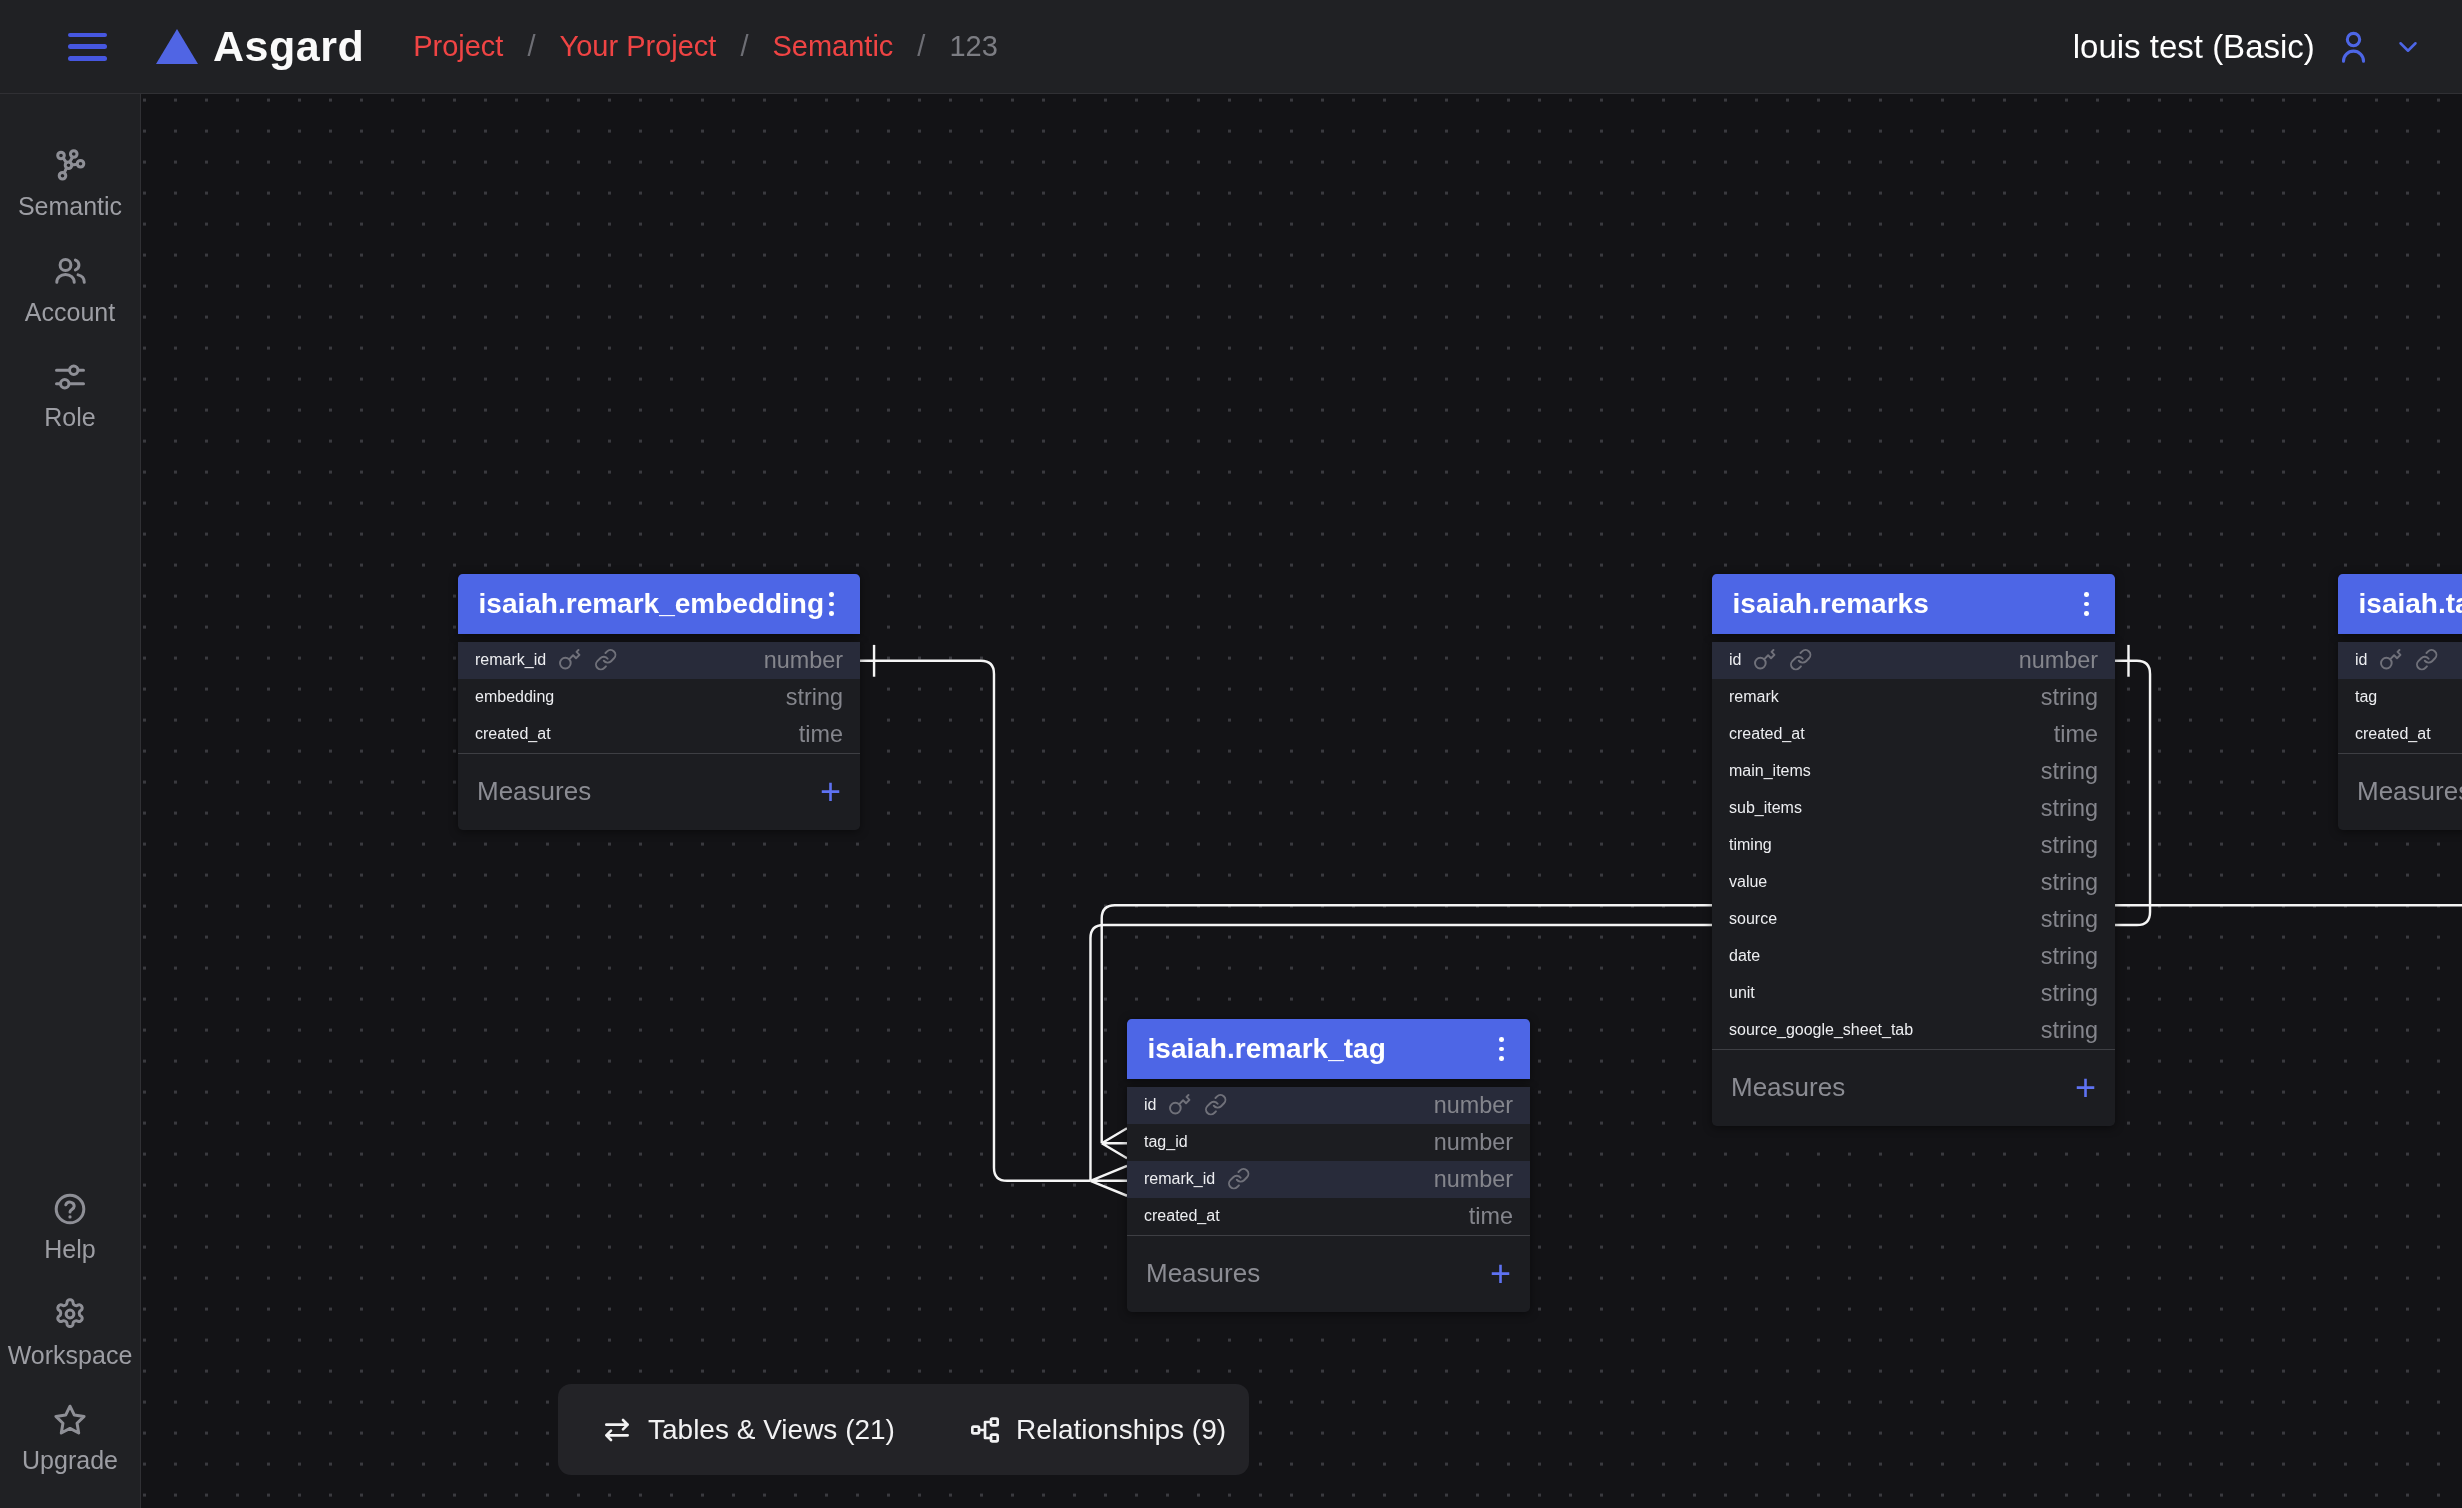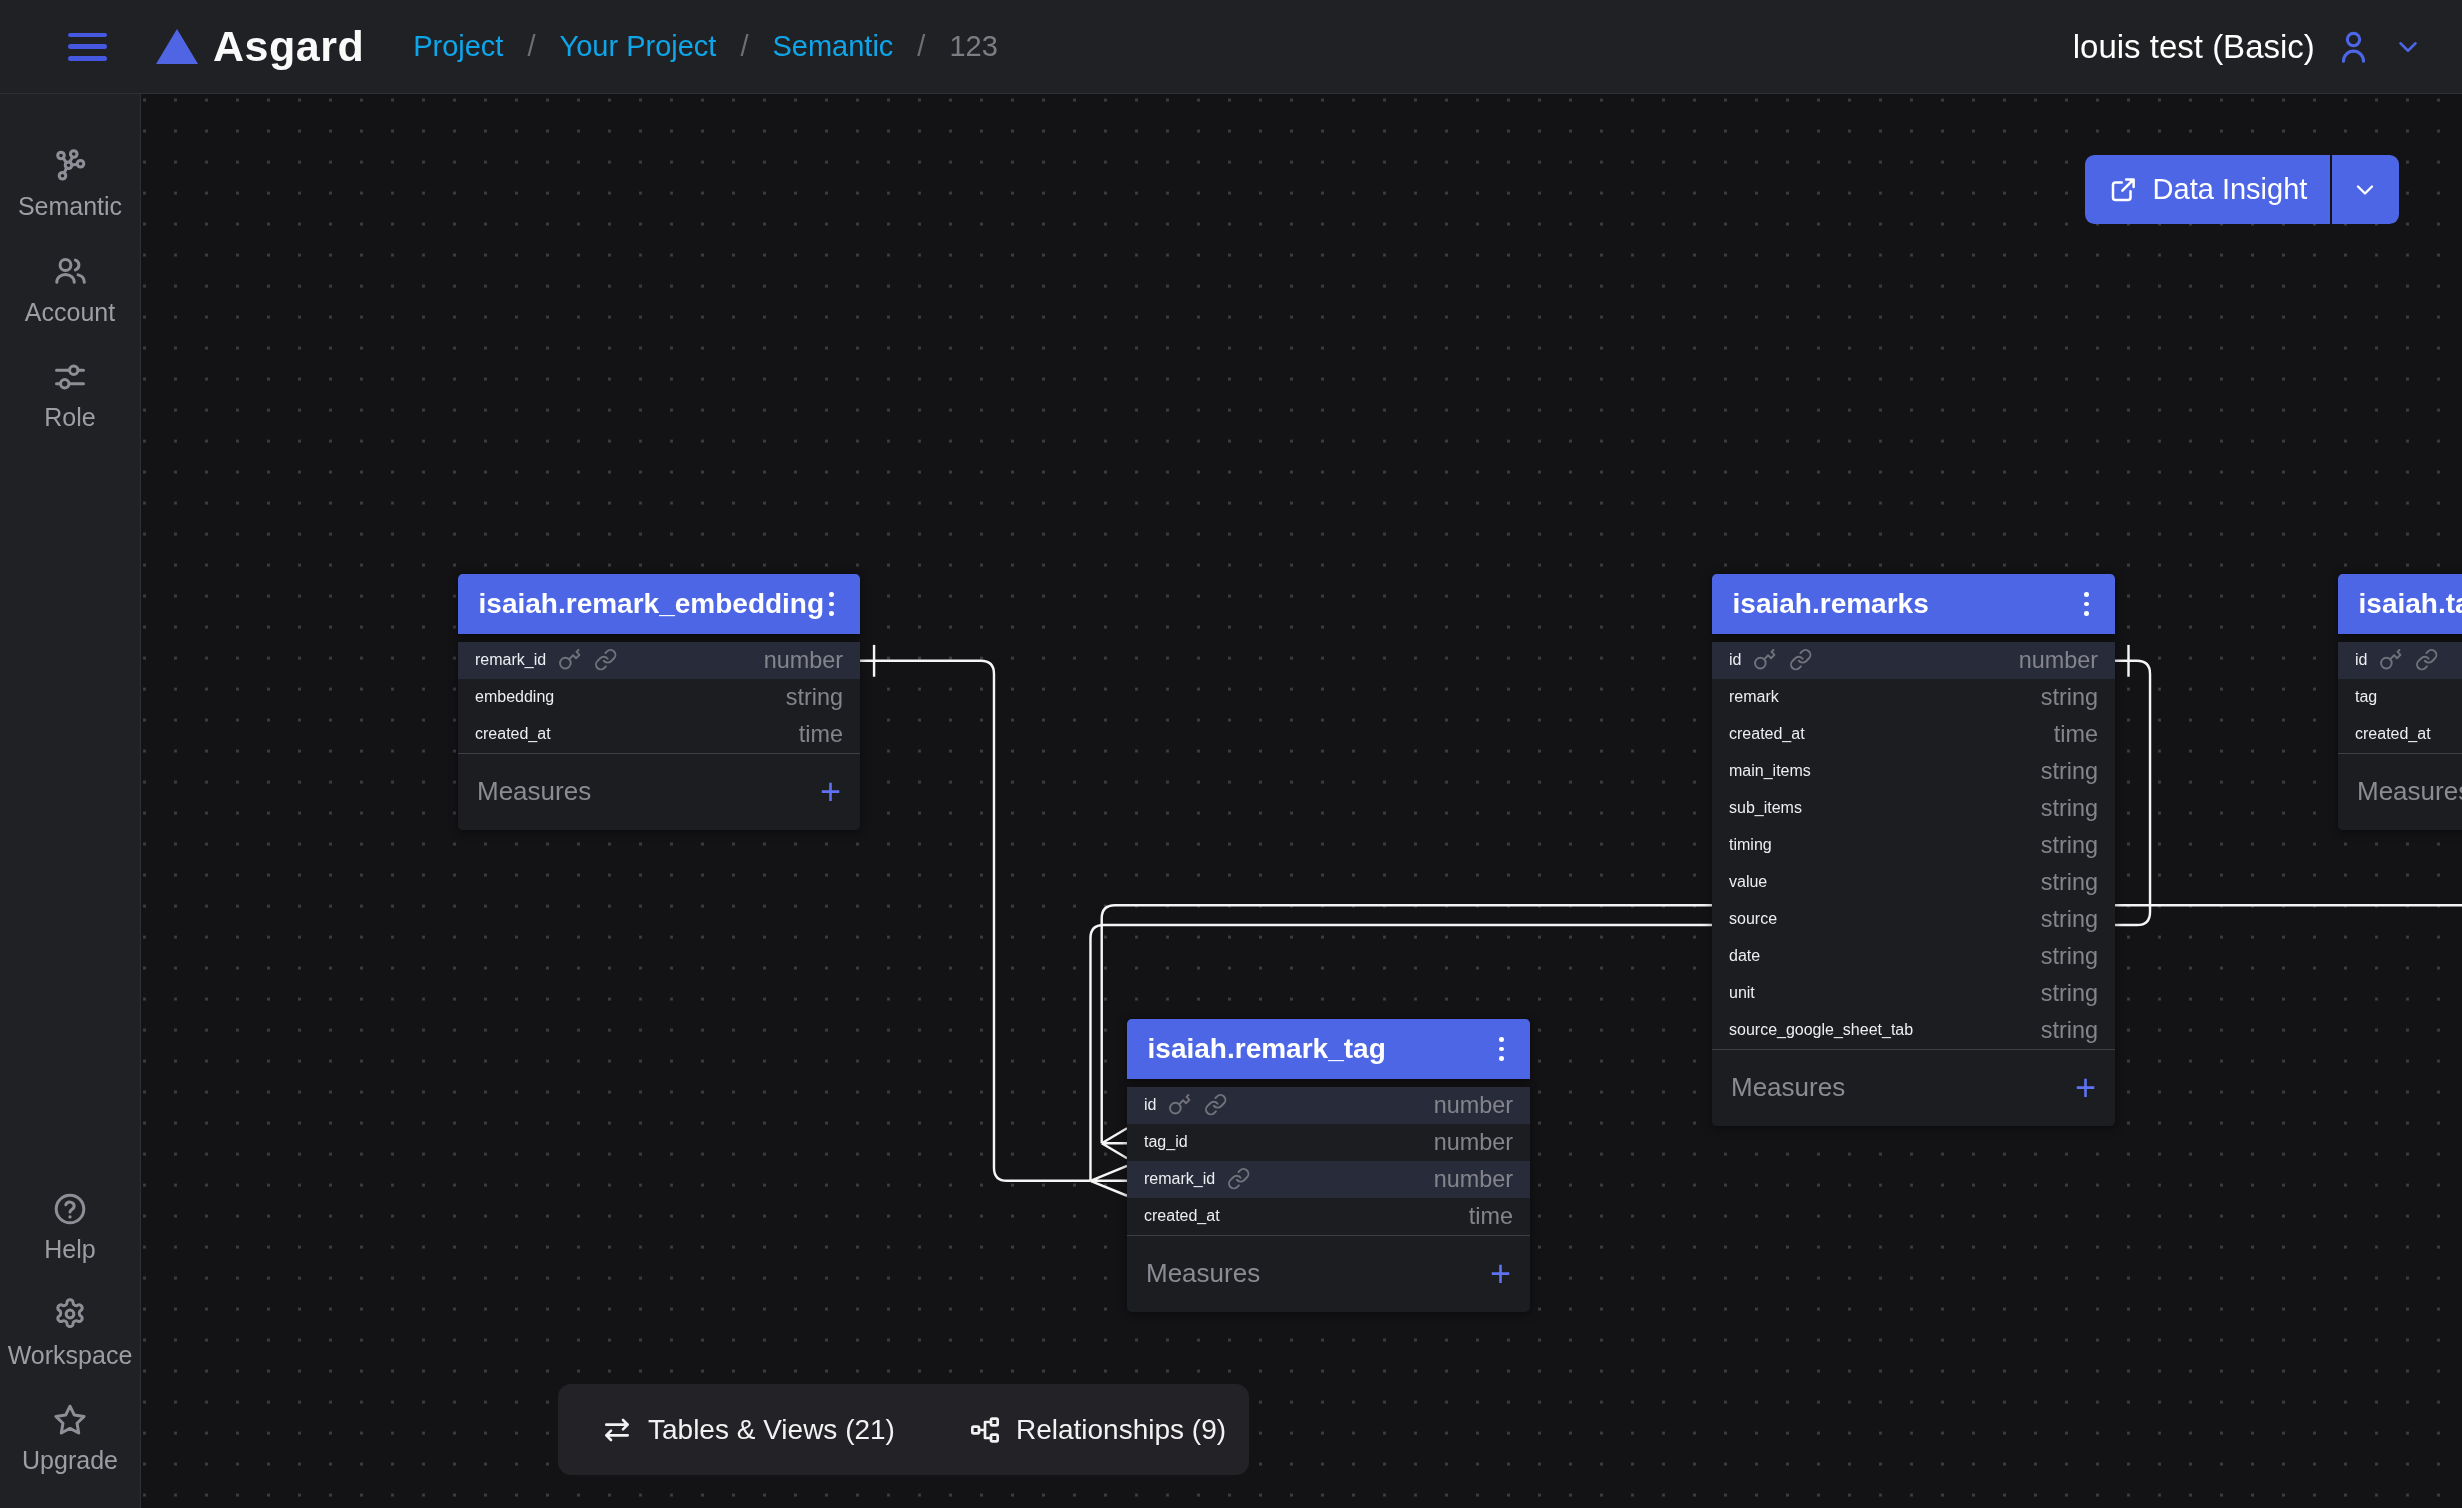--- a/index.html
+++ b/index.html
@@ -12,21 +12,21 @@
             background:#202124; border-bottom:0.9px solid #303034;
             display:flex; align-items:center; padding:0 39px 0 68px; z-index:5; }
   .hamburger { width:39px; height:28px; display:flex; flex-direction:column;
                justify-content:space-between; cursor:pointer; }
   .hamburger span { display:block; height:4.7px; border-radius:2.8px; background:#4657e0; }
   .logo-triangle { margin-left:49px; width:0; height:0;
                    border-left:21.6px solid transparent; border-right:21.6px solid transparent;
                    border-bottom:35px solid #5065e4; }
   .logo-text { margin-left:15px; font-size:43px; font-weight:bold; color:#fafafa; letter-spacing:0.5px; }
   .breadcrumb { margin-left:49px; display:flex; align-items:center; gap:24px; font-size:29px; }
-  .breadcrumb .crumb { color:#0ea5e9; cursor:pointer; }
+  .breadcrumb .crumb { color:#ef4444; cursor:pointer; }
   .breadcrumb .sep { color:#6d6e74; }
   .breadcrumb .crumb.last { color:#7c7d83; cursor:default; }
   .topbar-right { margin-left:auto; display:flex; align-items:center; gap:20.6px; }
   .user-label { color:#ffffff; font-size:33px; }
   .icon-stroke { fill:none; stroke:currentColor; stroke-width:2; stroke-linecap:round; stroke-linejoin:round; }
 
   
   .sidebar { position:absolute; left:0; top:94px; width:141px; height:1415px;
              background:#202124; border-right:0.9px solid #303034;
              display:flex; flex-direction:column; align-items:center;
@@ -375,34 +375,20 @@
         <span class="ftype"></span>
       </div>
       <div class="tc-divider"></div>
       <div class="tc-measures">
         <span class="m-label">Measures</span>
 
       </div>
     </div>
   </div>
 
-  <div class="di-wrap">
-    <div class="di-main">
-      <svg width="30" height="30" viewBox="0 0 24 24">
-        <path class="icon-stroke" d="M18 13v5a2 2 0 0 1-2 2H6a2 2 0 0 1-2-2V8a2 2 0 0 1 2-2h5"></path>
-        <path class="icon-stroke" d="M14.5 3.5H20.5V9.5M20 4 11.5 12.5"></path>
-      </svg>
-      <span>Data Insight</span>
-    </div>
-    <div class="di-caret">
-      <svg width="28" height="28" viewBox="0 0 24 24">
-        <path class="icon-stroke" d="m6 9 6 6 6-6"></path>
-      </svg>
-    </div>
-  </div>
 
 
   <div class="pill tabs">
     <div class="tab-item">
       <svg width="32" height="32" viewBox="0 0 24 24">
         <path class="icon-stroke" d="M4 8h16M16.5 4.5 20 8l-3.5 3.5M20 16H4M7.5 12.5 4 16l3.5 3.5"></path>
       </svg>
       <span>Tables &amp; Views (21)</span>
     </div>
     <div class="tab-divider"></div>

